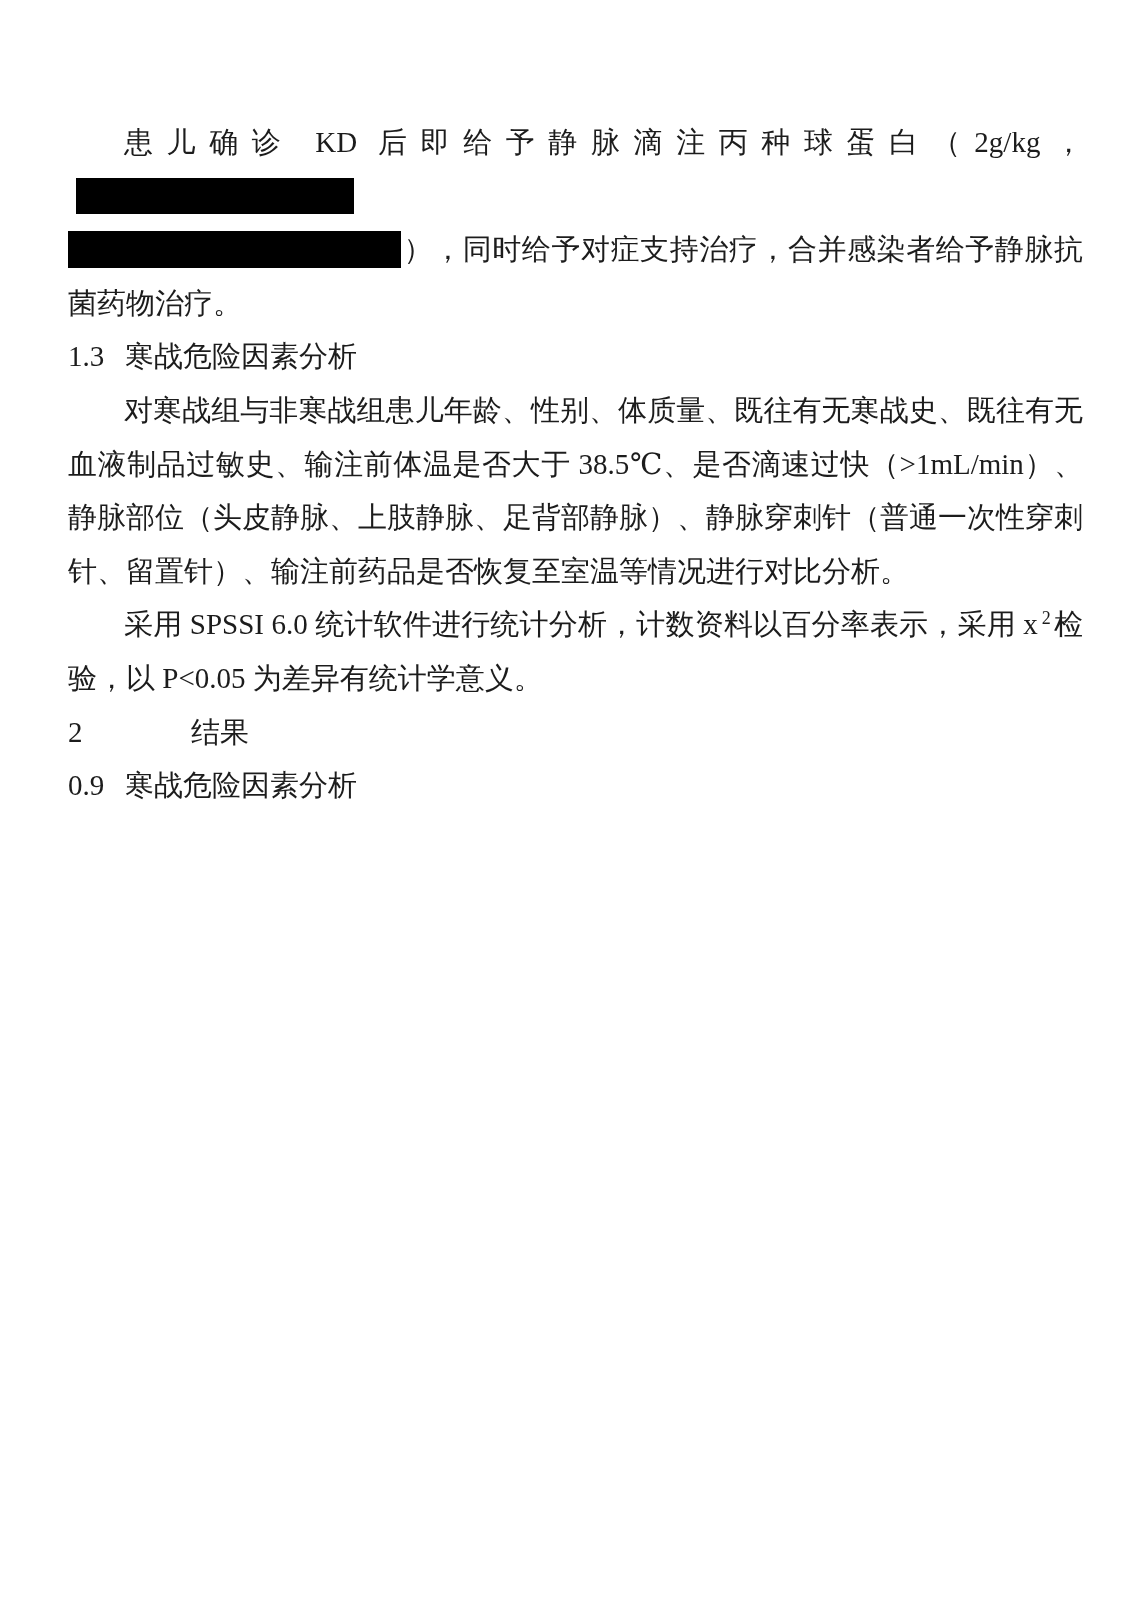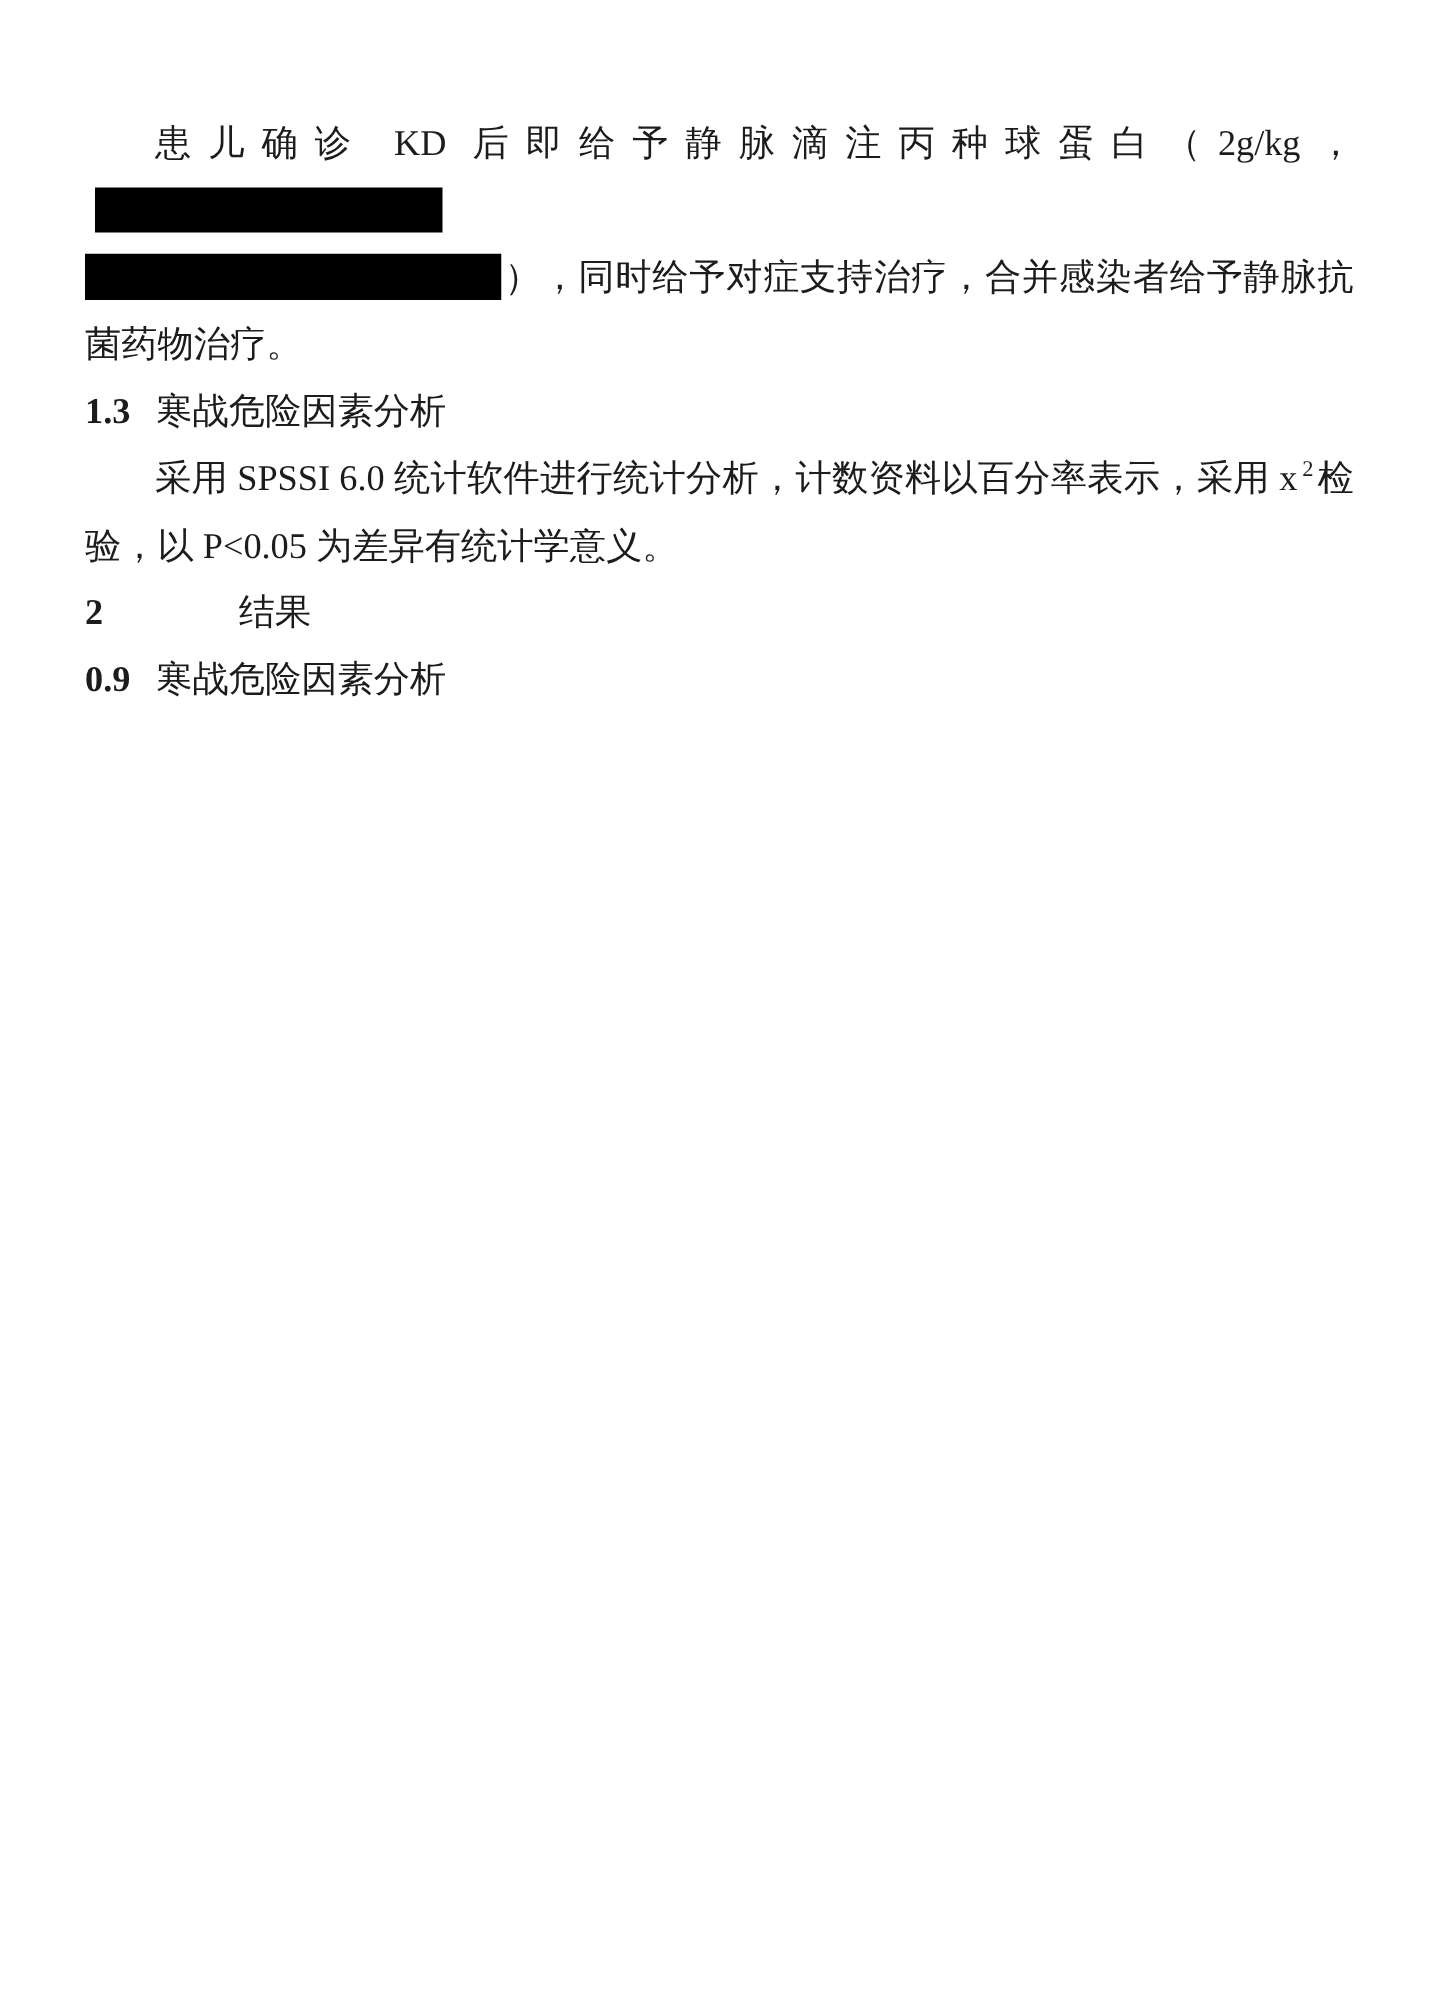--- a/index.html
+++ b/index.html
@@ -8,39 +8,39 @@
     background: #ffffff;
   }
   .page {
     position: relative;
     width: 1145px;
     height: 1600px;
     box-sizing: border-box;
     background: #ffffff;
     color: #1c1c1c;
     font-family: "Liberation Serif", "DejaVu Serif", serif;
-    padding: 89px 62px 0 68px;
+    padding: 116px 62px 0 68px;
     overflow: hidden;
   }
   .para {
     margin: 0;
     font-size: 29px;
     line-height: 53.6px;
     text-align: justify;
     text-indent: 56px;
     word-break: break-all;
   }
   .heading {
     margin: 0;
     font-size: 29px;
     line-height: 53.6px;
     display: flex;
     font-weight: normal;
   }
-  .h-num { flex: 0 0 auto; width: 57px; font-weight: bold; }
+  .h-num { flex: 0 0 auto; width: 57px; }
   .h-num.wide { width: 123px; }
   .redact {
     display: inline-block;
     background: #000000;
     vertical-align: middle;
     margin-top: -6px;
   }
   .redact.r1 { width: 278px; height: 36px; margin-left: 8px; }
   .redact.r2 { width: 333px; height: 37px; margin-right: 2px; }
   sup.exp {
@@ -55,20 +55,21 @@
 
 <div class="page">
 
   <p class="para"><span>患儿确诊 KD 后即给予静脉滴注丙种球蛋白（2g/kg，</span><span class="redact r1"></span><br><span class="redact r2"></span><span>），同时给予对症支持治疗，合并感染者给予静脉抗菌药物治疗。</span></p>
 
   <h3 class="heading">
       <span class="h-num">1.3</span>
       <span>寒战危险因素分析</span>
     </h3>
 
+  <p class="para">对寒战组与非寒战组患儿年龄、性别、体质量、既往有无寒战史、既往有无血液制品过敏史、输注前体温是否大于 38.5℃、是否滴速过快（&gt;1mL/min）、静脉部位（头皮静脉、上肢静脉、足背部静脉）、静脉穿刺针（普通一次性穿刺针、留置针）、输注前药品是否恢复至室温等情况进行对比分析。</p>
 
 
   <p class="para"><span>采用 SPSSI 6.0 统计软件进行统计分析，计数资料以百分率表示，采用 x</span><sup class="exp">2</sup><span>检验，以 P&lt;0.05 为差异有统计学意义。</span></p>
 
   <h3 class="heading">
       <span class="h-num wide">2</span>
       <span>结果</span>
     </h3>
 
 

